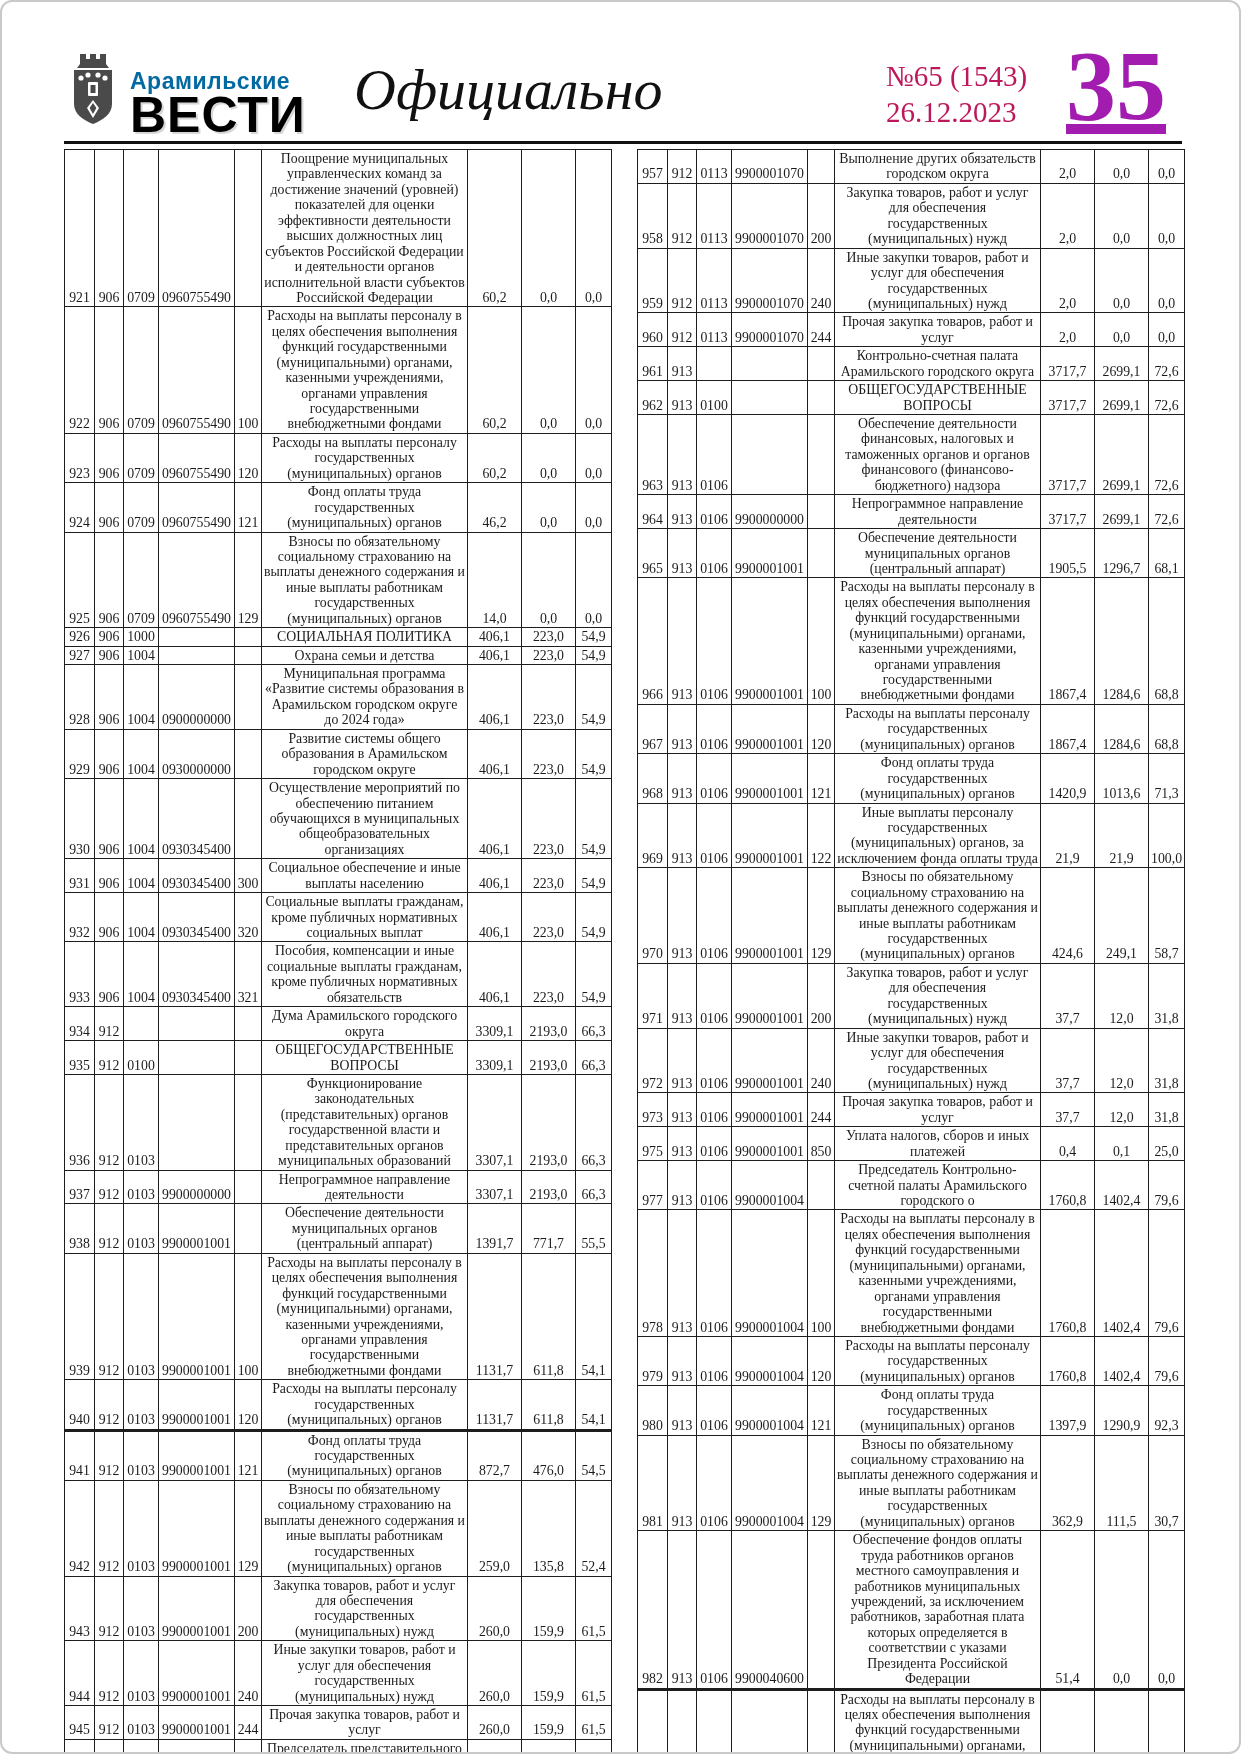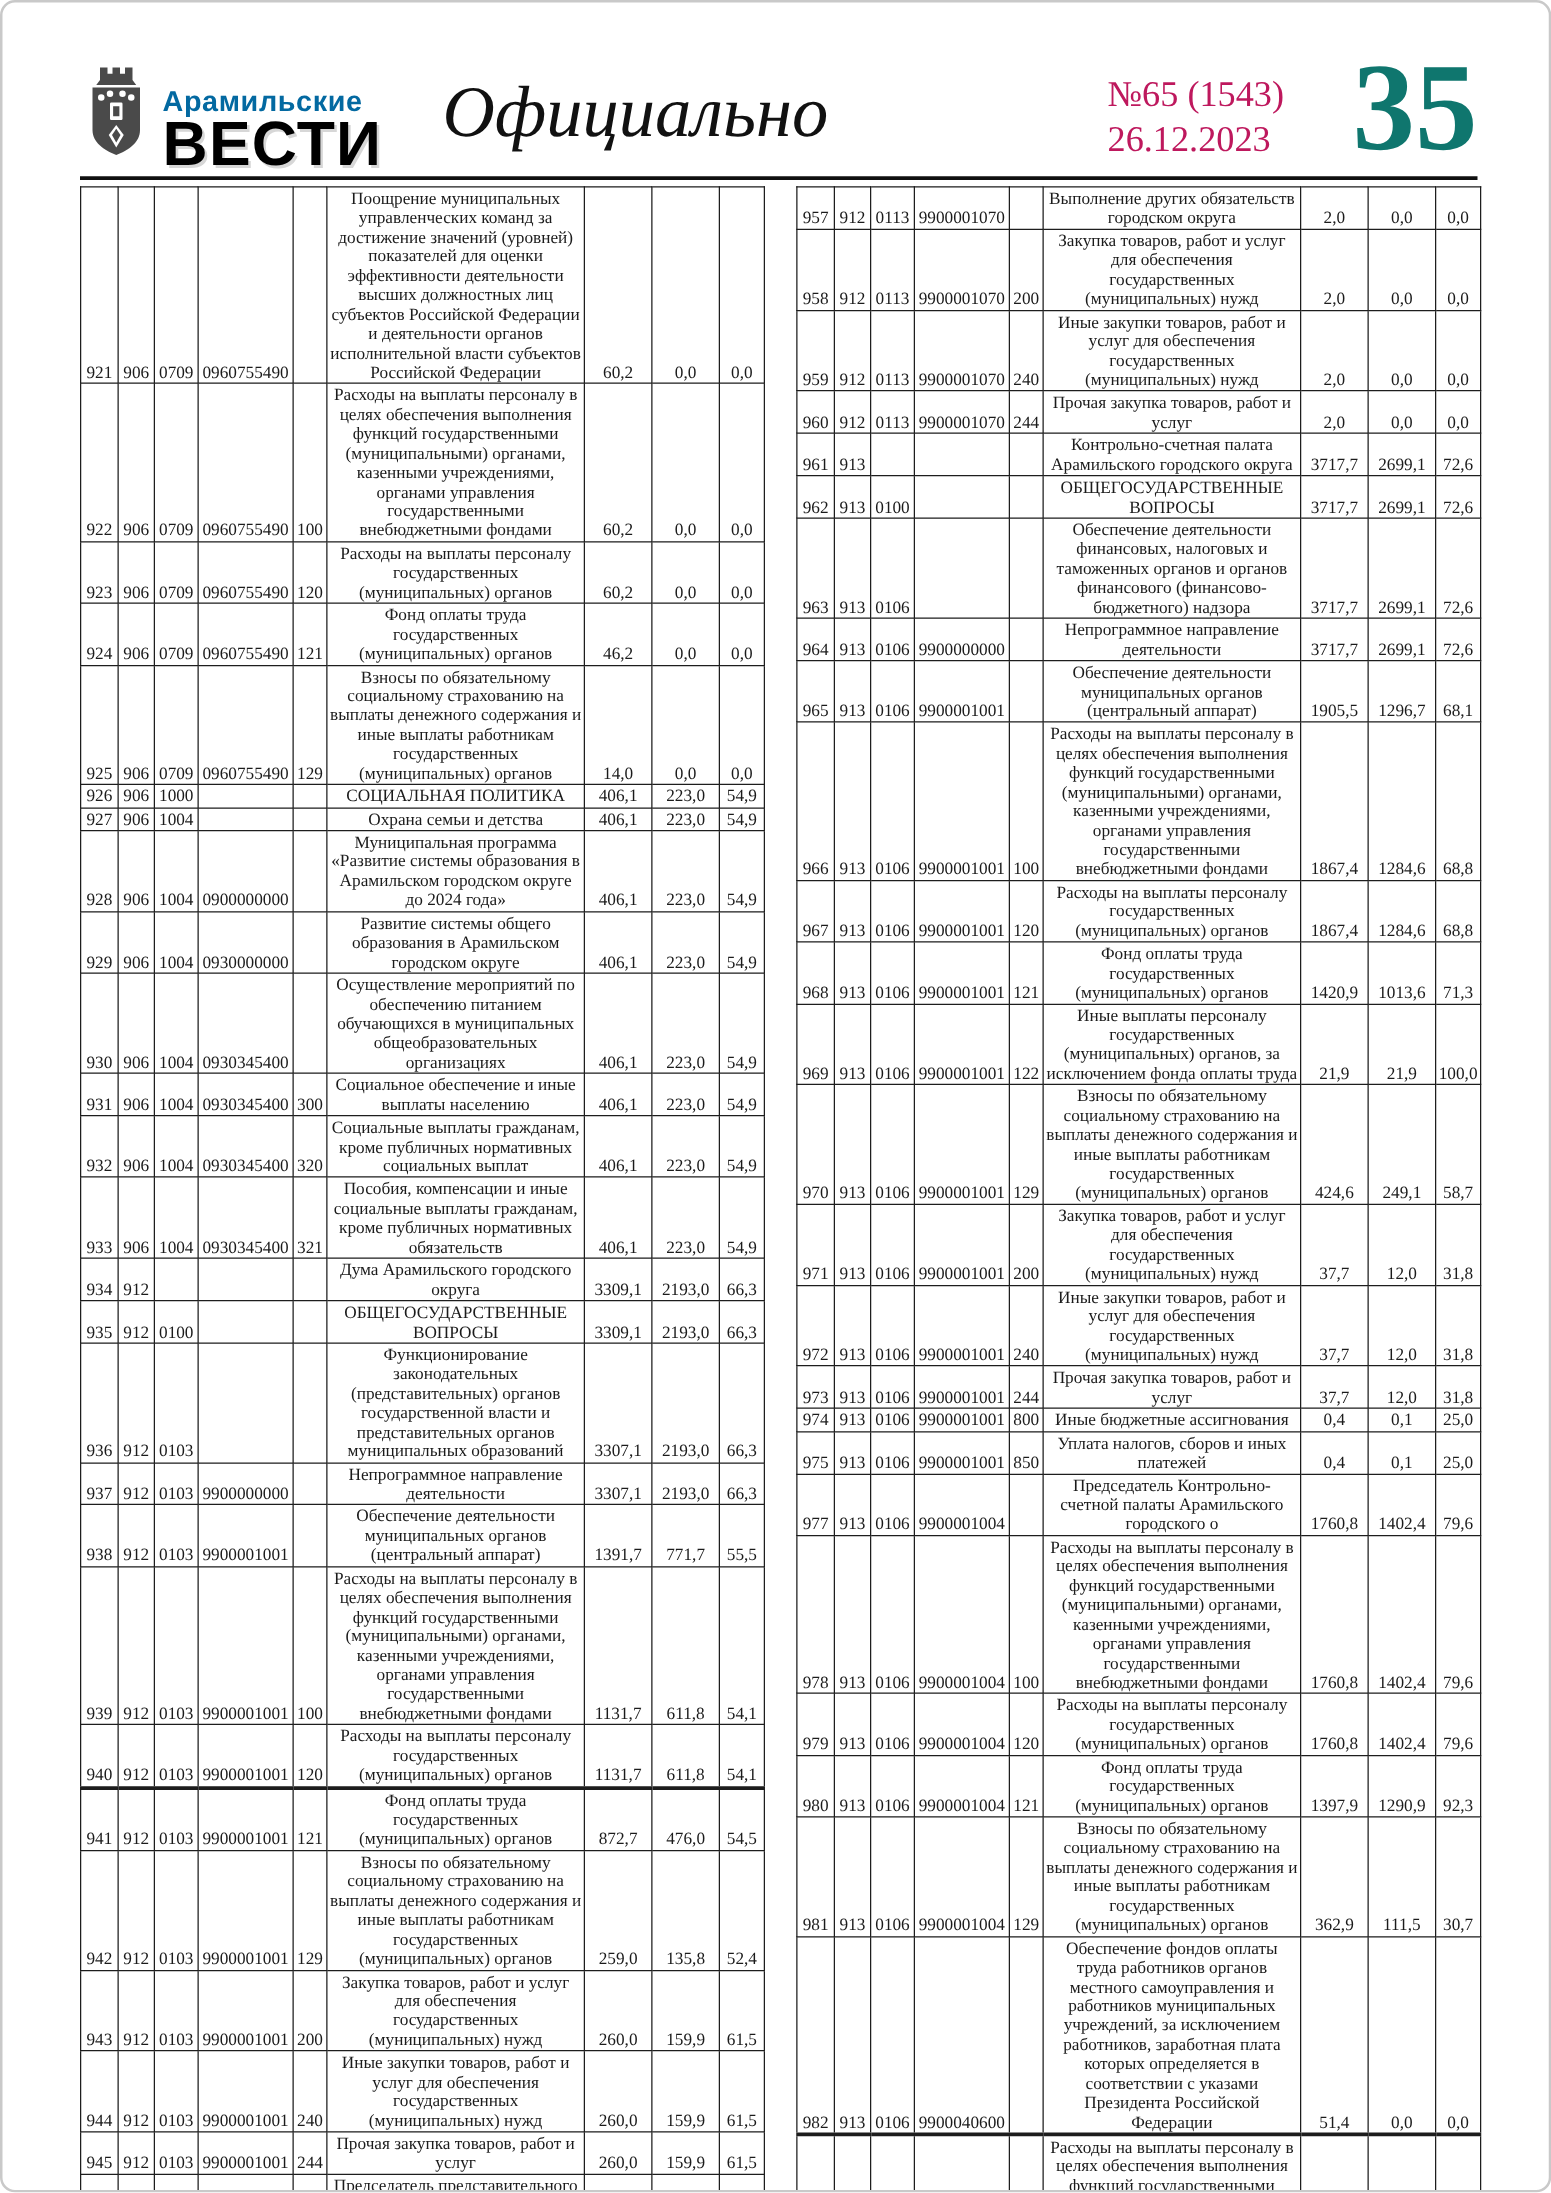--- a/index.html
+++ b/index.html
@@ -11,21 +11,21 @@
   
   .header { position:absolute; top:48px; left:62px; width:1118px; height:84px; }
   .brand { position:absolute; left:0; top:2px; display:flex; align-items:flex-start; }
   .emblem { width:58px; height:72px; margin-right:8px; }
   .brand-text { display:flex; flex-direction:column; font-family:"Liberation Sans", sans-serif; }
   .brand-top { font-size:23px; font-weight:bold; color:#0369a1; letter-spacing:0.5px; margin-top:16px; }
   .brand-bottom { font-size:50px; font-weight:bold; color:#000000; line-height:0.82; letter-spacing:1px; text-shadow:2px 2px 0 #d7d7d7; }
   .section-title { position:absolute; left:290px; width:380px; top:6px; text-align:left;
     font-style:italic; font-size:58px; font-weight:500; color:#111; }
   .issue-block { position:absolute; left:822px; top:8px; font-size:29px; line-height:1.25; color:#be185d; }
-  .page-number { position:absolute; right:0; top:-14px; font-size:100px; font-weight:bold; color:#0f766e; line-height:1; }
+  .page-number { position:absolute; right:16px; top:-14px; font-size:100px; font-weight:bold; color:#a21caf; line-height:1;text-decoration:underline; }
   .header-rule { position:absolute; top:139px; left:62px; width:1118px; height:3px; background:#101010; }
   
   .cols { position:absolute; top:147px; left:62px; width:1118px; display:flex; gap:25px; align-items:flex-start; }
   table.budget { border-collapse:collapse; table-layout:fixed; width:547px; font-size:13.8px; line-height:1.12; }
   table.budget td { border:1.4px solid #1d1d1d; vertical-align:bottom; text-align:center; padding:1px 2px; overflow:hidden; }
   tr.thick td { border-top-width:3px; }
   col.c0 { width:30px; } col.c1 { width:29px; } col.c2 { width:35px; }
   col.c3 { width:76px; } col.c4 { width:27px; } col.c5 { width:206px; }
   col.c6 { width:54px; } col.c7 { width:54px; } col.c8 { width:36px; }
 </style>
@@ -565,31 +565,20 @@
             <td class="c1">913</td>
             <td class="c2">0106</td>
             <td class="c3">9900001001</td>
             <td class="c4">244</td>
             <td class="c5">Прочая закупка товаров, работ и услуг</td>
             <td class="c6">37,7</td>
             <td class="c7">12,0</td>
             <td class="c8">31,8</td>
           </tr>
           <tr>
-            <td class="c0">974</td>
-            <td class="c1">913</td>
-            <td class="c2">0106</td>
-            <td class="c3">9900001001</td>
-            <td class="c4">800</td>
-            <td class="c5">Иные бюджетные ассигнования</td>
-            <td class="c6">0,4</td>
-            <td class="c7">0,1</td>
-            <td class="c8">25,0</td>
-          </tr>
-          <tr>
             <td class="c0">975</td>
             <td class="c1">913</td>
             <td class="c2">0106</td>
             <td class="c3">9900001001</td>
             <td class="c4">850</td>
             <td class="c5">Уплата налогов, сборов и иных платежей</td>
             <td class="c6">0,4</td>
             <td class="c7">0,1</td>
             <td class="c8">25,0</td>
           </tr>

